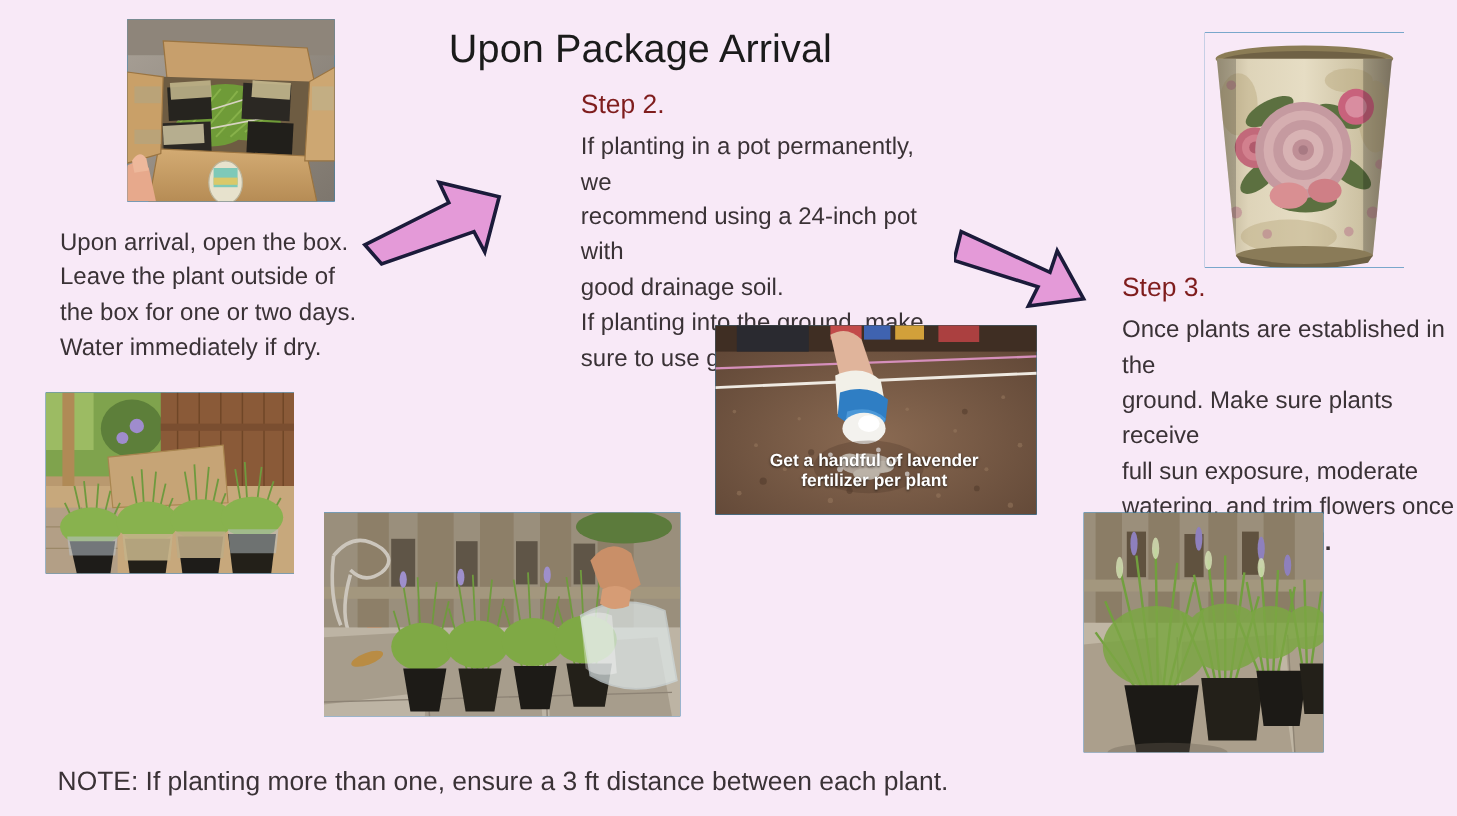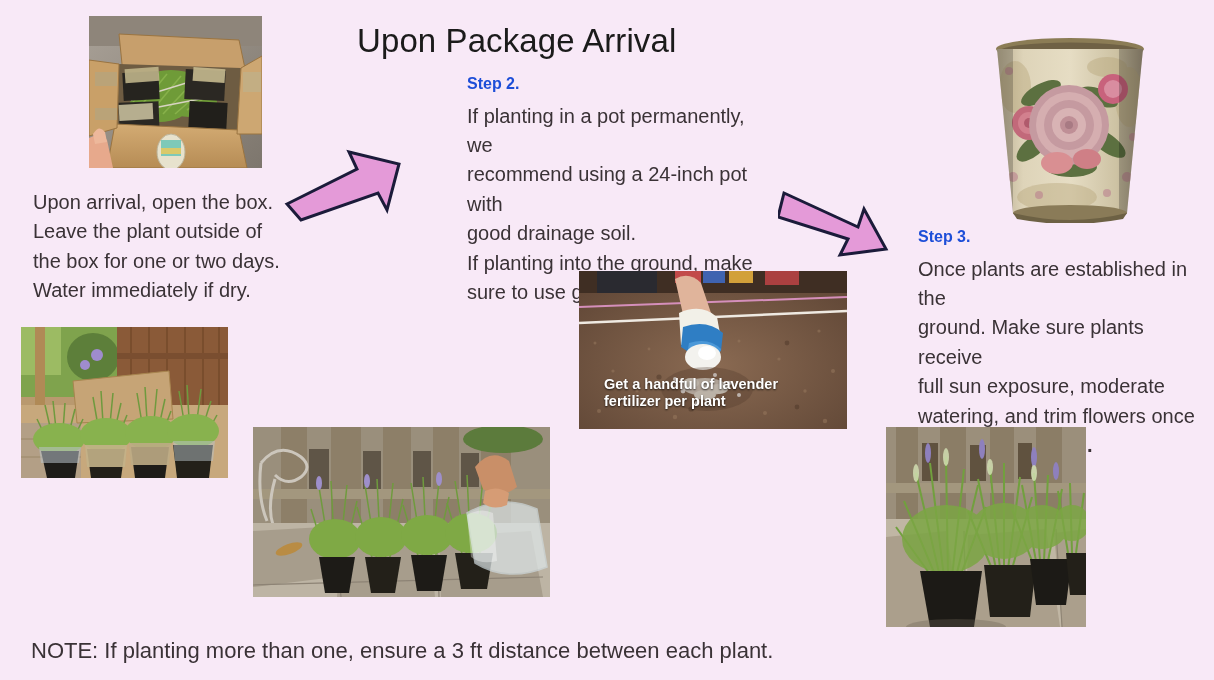--- a/index.html
+++ b/index.html
@@ -10,41 +10,41 @@
   body {
     width: 1214px;
     height: 680px;
     background: #f8e9f7;
     font-family: "Liberation Sans", sans-serif;
     overflow: hidden;
     position: relative;
   }
   .slide {
     position: absolute;
-    left: 0; top: 0;
+    left: 17px; top: 0;
     width: 960px;
     height: 680px;
     background: #f8e9f7;
   }
 
   
   .title {
     position: absolute;
     left: 357px;
     top: 22px;
     font-size: 33px;
     font-weight: 400;
     color: #1b1b1b;
     letter-spacing: 0.1px;
     white-space: nowrap;
   }
   .step-head {
-    font-size: 16px;
-    font-weight: 700;
-    color: #1d4ed8;
+    font-size: 22px;
+    font-weight: 400;
+    color: #7f1d1d;
     margin: 0 0 9px 0;
     line-height: 1.1;
   }
   .step-body {
     font-size: 20px;
     font-weight: 400;
     color: #3a3236;
     line-height: 1.47;
     margin: 0;
     white-space: pre-line;
@@ -62,20 +62,21 @@
   
   #step1-block { position: absolute; left: 33px;  top: 188px; width: 250px; }
   #step2-block { position: absolute; left: 467px; top: 75px;  width: 305px; }
   #step3-block { position: absolute; left: 918px; top: 228px; width: 282px; }
 
   
   .photo {
     position: absolute;
     overflow: hidden;
     background: #0369a1;
+    text-align: center;
   }
   .photo > svg { display: block; width: 100%; height: 100%; }
 
   #photo-box        { left: 89px;  top: 16px;  width: 173px; height: 152px; }
   #photo-plants-row { left: 21px;  top: 327px; width: 207px; height: 151px; }
   #photo-watering   { left: 253px; top: 427px; width: 297px; height: 170px; }
   #photo-fertilizer { left: 579px; top: 271px; width: 268px; height: 158px; }
   #photo-pot        { left: 987px; top: 27px;  width: 166px; height: 196px; }
   #photo-closeup    { left: 886px; top: 427px; width: 200px; height: 200px; }
 

